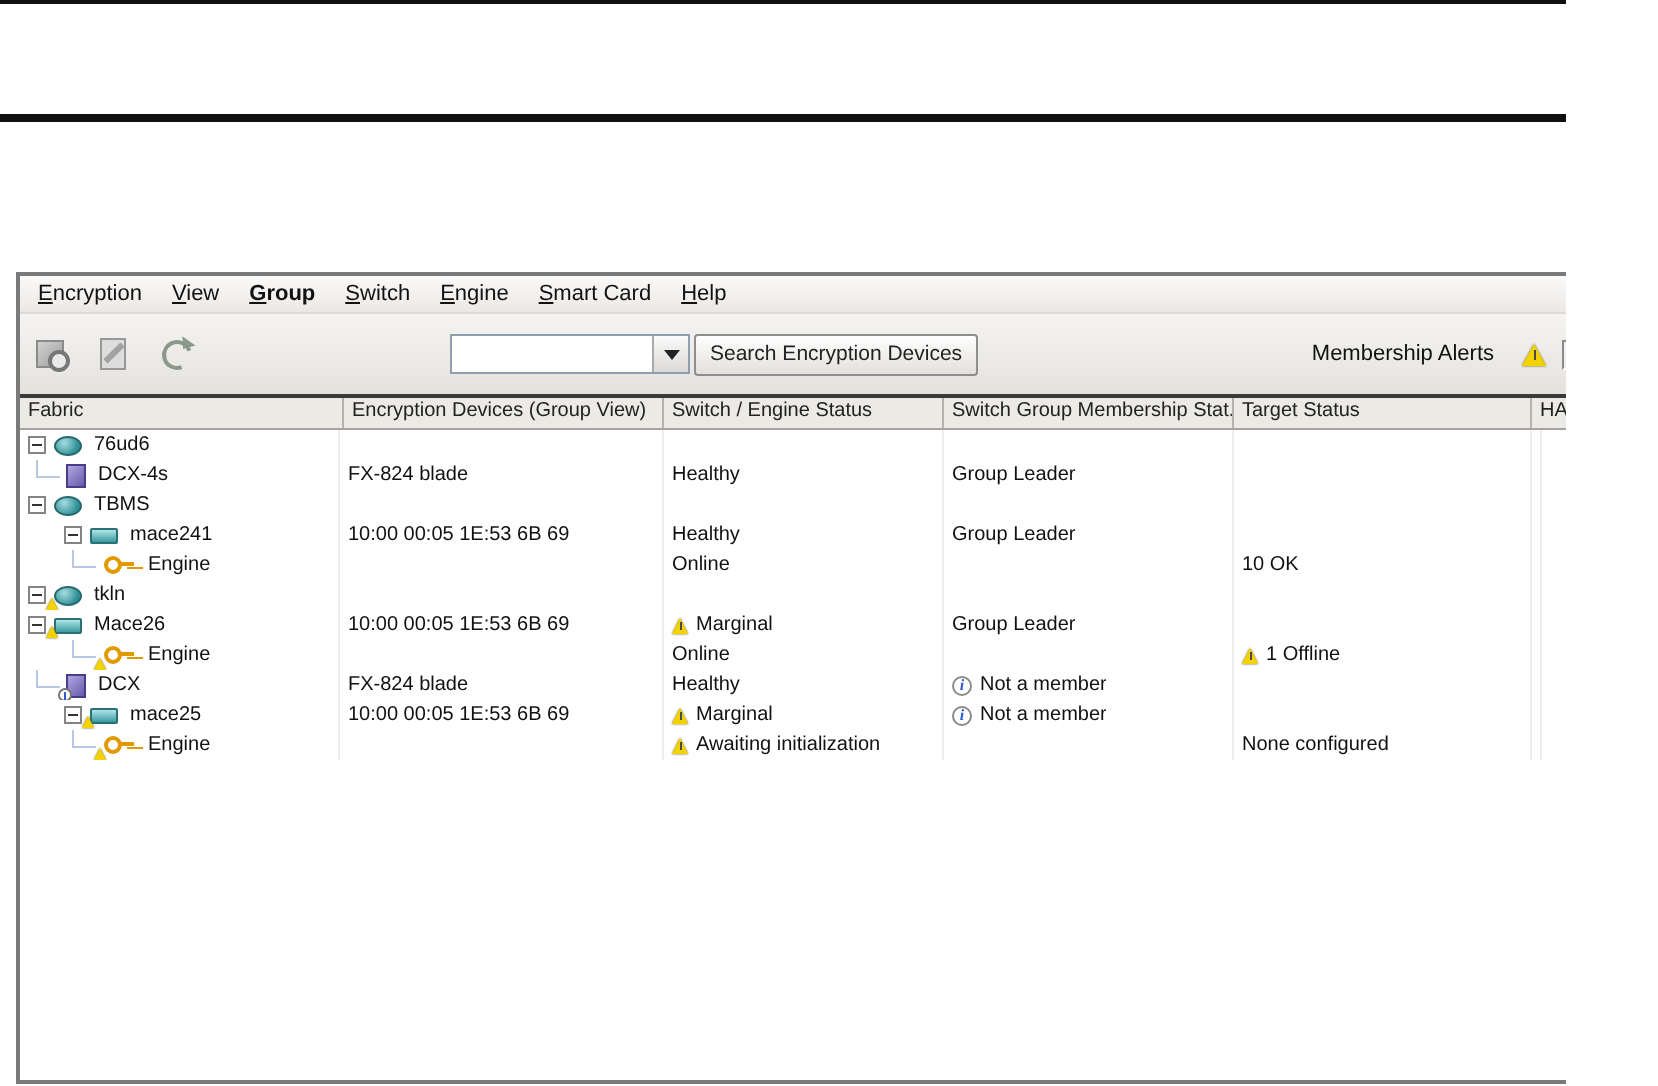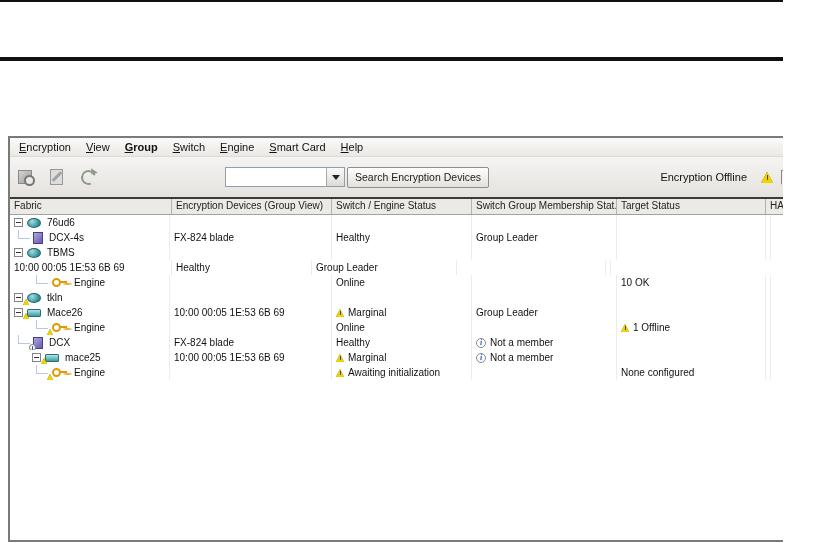--- a/index.html
+++ b/index.html
@@ -147,21 +147,21 @@
 
       <div class="combo">
         <input class="combo-input" value="" style="">
         <span class="combo-btn">
           <span class="dd-arrow"></span>
         </span>
       </div>
 
       <button class="btn">Search Encryption Devices</button>
 
-      <span class="alerts-label">Encryption Offline</span>
+      <span class="alerts-label">Membership Alerts</span>
       <span class="w-tri big"></span>
       <span class="alert-count">4</span>
     </div>
 
     <div class="table">
       <div class="thead">
           <div class="hcell c1">Fabric</div>
           <div class="hcell c0">Encryption Devices (Group View)</div>
           <div class="hcell c2">Switch / Engine Status</div>
           <div class="hcell c3">Switch Group Membership Stat..</div>
@@ -211,20 +211,27 @@
               </span>
               <span class="nlabel">TBMS</span>
             </div>
             <div class="tcell c1"></div>
             <div class="tcell c2"></div>
             <div class="tcell c3"></div>
             <div class="tcell c4"></div>
             <div class="tcell c5"></div>
           </div>
           <div class="trow">
+            <div class="tcell c0" style="padding-left: 22px;">
+              <span class="expander"></span>
+              <span class="node-ic">
+                <span class="nicon icon-switch"></span>
+              </span>
+              <span class="nlabel">mace241</span>
+            </div>
             <div class="tcell c1">
               <span class="ctext">10:00 00:05 1E:53 6B 69</span>
             </div>
             <div class="tcell c2">
               <span class="ctext">Healthy</span>
             </div>
             <div class="tcell c3">
               <span class="ctext">Group Leader</span>
             </div>
             <div class="tcell c4"></div>

